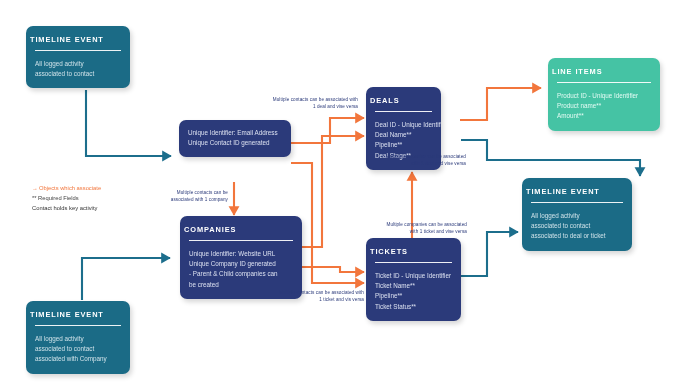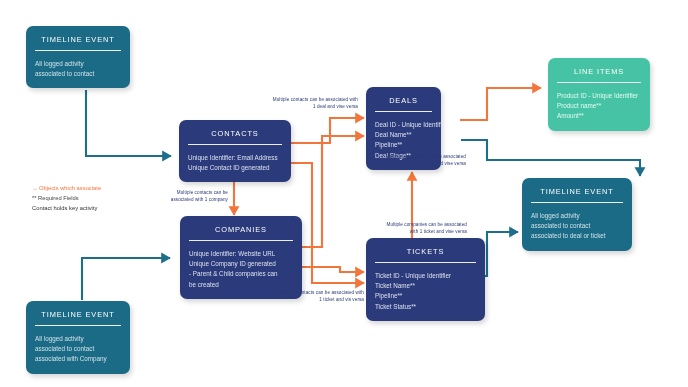--- a/index.html
+++ b/index.html
@@ -3,22 +3,22 @@
 <meta charset="utf-8">
 <style>
   html,body{margin:0;padding:0;background:#ffffff;}
   body{width:688px;height:387px;position:relative;overflow:hidden;
        font-family:"Liberation Sans","DejaVu Sans",sans-serif;}
   #canvas{position:absolute;left:0;top:0;width:688px;height:387px;}
   svg#wires{position:absolute;left:0;top:0;width:688px;height:387px;}
 
   .node{position:absolute;border-radius:7px;overflow:hidden;
         box-shadow:2px 3px 5px rgba(0,0,0,0.16);}
-  .node .hd{font-size:7.4px;font-weight:normal;letter-spacing:.9px;
-            text-align:center;color:#ffffff;padding:9px 4px 7px 4px;
+  .node .hd{font-size:7.4px;font-weight:bold;letter-spacing:.9px;
+            text-align:left;color:#ffffff;padding:9px 4px 7px 4px;
             position:relative;}
   .node .hd:after{content:"";position:absolute;left:9px;right:9px;bottom:0;
             height:1.4px;background:rgba(255,255,255,.92);}
   .node .bd{padding:8px 9px 9px 9px;}
   .node .bd div{font-size:6.3px;line-height:1.62;color:#e9eef5;
                 white-space:nowrap;}
 
   .teal{background:#1b6b86;}
   .teal .bd div{color:#cfe2e9;}
   .navy{background:#2b3a7a;}
@@ -81,21 +81,20 @@
 
   <div class="node teal" style="left:26px;top:26px;width:104px;">
     <div class="hd">TIMELINE EVENT</div>
     <div class="bd">
       <div>All logged activity</div>
       <div>associated to contact</div>
     </div>
   </div>
 
   <div class="node navy" style="left:179px;top:120px;width:112px;">
-    <div class="hd">CONTACTS</div>
     <div class="bd">
       <div>Unique Identifier: Email Address</div>
       <div>Unique Contact ID generated</div>
     </div>
   </div>
 
   <div class="node navy wrapd" style="left:180px;top:216px;width:122px;">
     <div class="hd">COMPANIES</div>
     <div class="bd">
       <div>Unique Identifier: Website URL</div>
@@ -108,31 +107,31 @@
   <div class="node navy" style="left:366px;top:87px;width:75px;">
     <div class="hd">DEALS</div>
     <div class="bd">
       <div>Deal ID - Unique Identifier</div>
       <div>Deal Name**</div>
       <div>Pipeline**</div>
       <div>Deal Stage**</div>
     </div>
   </div>
 
-  <div class="node navy" style="left:366px;top:238px;width:119px;">
+  <div class="node navy" style="left:366px;top:238px;width:95px;">
     <div class="hd">TICKETS</div>
     <div class="bd">
       <div>Ticket ID - Unique Identifier</div>
       <div>Ticket Name**</div>
       <div>Pipeline**</div>
       <div>Ticket Status**</div>
     </div>
   </div>
 
-  <div class="node green" style="left:548px;top:58px;width:102px;">
+  <div class="node green" style="left:548px;top:58px;width:112px;">
     <div class="hd">LINE ITEMS</div>
     <div class="bd">
       <div>Product ID - Unique Identifier</div>
       <div>Product name**</div>
       <div>Amount**</div>
     </div>
   </div>
 
   <div class="node teal" style="left:522px;top:178px;width:110px;">
     <div class="hd">TIMELINE EVENT</div>

